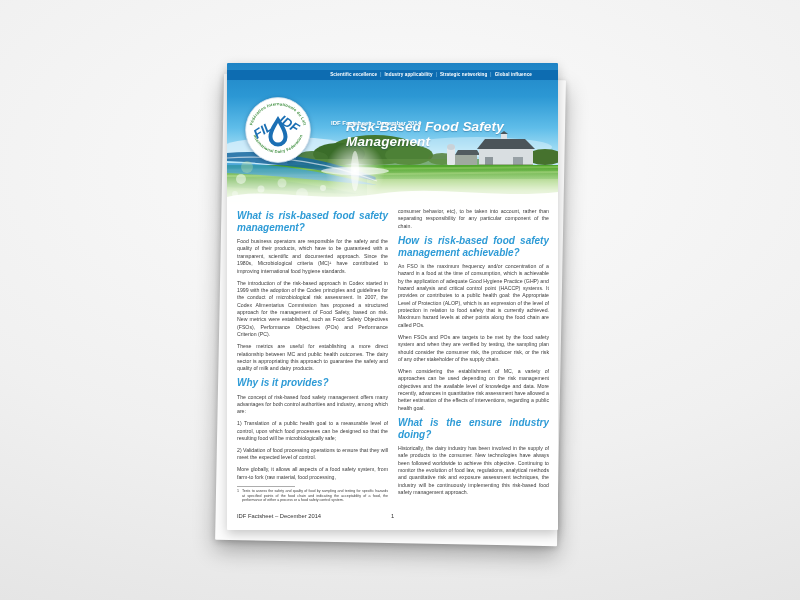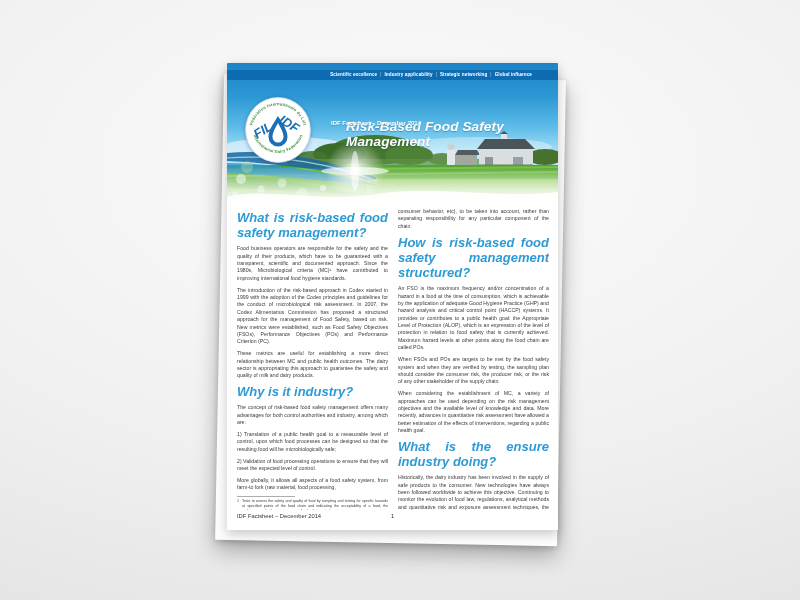--- a/index.html
+++ b/index.html
@@ -35,21 +35,21 @@
     position:absolute;left:104px;top:57px;color:#fff;font-size:6px;font-weight:600;
     text-shadow:0 1px 1px rgba(0,60,100,.3);
   }
   .logo{position:absolute;left:18px;top:34px;width:66px;height:66px;filter:drop-shadow(0 1px 2px rgba(0,40,80,.35));}
   .page-body{
     position:absolute;left:10px;top:145px;width:312px;height:302px;
     display:flex;gap:10px;overflow:hidden;
   }
   .col{flex:1;min-width:0;}
   .h{
-    color:#2e9bd6;font-size:13px;line-height:1.18;font-weight:700;font-style:italic;
+    color:#2e9bd6;font-size:10px;line-height:1.18;font-weight:700;font-style:italic;
     margin:2px 0 4.5px;text-align:justify;
   }
   .col p{font-size:5.2px;line-height:1.42;margin:0 0 4.6px;text-align:justify;color:#3b3b3b;}
   .fnsep{width:58px;height:1px;background:#777;transform:scaleY(.6);margin:2px 0 2px;}
   .footnote{display:flex;gap:3px;font-size:3.6px !important;line-height:1.35 !important;color:#222;}
   .footnote span{display:block;}
   .fnn{flex:0 0 auto;}
   .footer{position:absolute;left:10px;right:10px;top:450px;font-size:5.8px;color:#333;}
   .pagenum{position:absolute;left:50%;transform:translateX(-50%);}
 </style>
@@ -166,34 +166,34 @@
 
       <h1 class="doc-title">Risk-Based Food Safety Management</h1>
       <div class="doc-subtitle">IDF Factsheet – December 2014</div>
 
       <div class="page-body">
         <section class="col">
           <h3 class="h">What is risk-based food safety management?</h3>
           <p>Food business operators are responsible for the safety and the quality of their products, which have to be guaranteed with a transparent, scientific and documented approach. Since the 1980s, Microbiological criteria (MC)¹ have contributed to improving international food hygiene standards.</p>
           <p>The introduction of the risk-based approach in Codex started in 1999 with the adoption of the Codex principles and guidelines for the conduct of microbiological risk assessment. In 2007, the Codex Alimentarius Commission has proposed a structured approach for the management of Food Safety, based on risk. New metrics were established, such as Food Safety Objectives (FSOs), Performance Objectives (POs) and Performance Criterion (PC).</p>
           <p>These metrics are useful for establishing a more direct relationship between MC and public health outcomes. The dairy sector is appropriating this approach to guarantee the safety and quality of milk and dairy products.</p>
-          <h3 class="h">Why is it industry?</h3>
+          <h3 class="h">Why is it provides?</h3>
           <p>The concept of risk-based food safety management offers many advantages for both control authorities and industry, among which are:</p>
           <p>1) Translation of a public health goal to a measurable level of control, upon which food processes can be designed so that the resulting food will be microbiologically safe;</p>
           <p>2) Validation of food processing operations to ensure that they will meet the expected level of control.</p>
           <p>More globally, it allows all aspects of a food safety system, from farm-to fork (raw material, food processing,</p>
           <div class="fnsep"></div>
           <p class="footnote">
             <span class="fnn">1</span>
             <span>Tests to assess the safety and quality of food by sampling and testing for specific hazards at specified points of the food chain and indicating the acceptability of a food, the performance of either a process or a food safety control system.</span>
           </p>
         </section>
         <section class="col">
           <p>consumer behavior, etc), to be taken into account, rather than separating responsibility for any particular component of the chain.</p>
-          <h3 class="h">How is risk-based food safety management structured?</h3>
+          <h3 class="h">How is risk-based food safety management achievable?</h3>
           <p>An FSO is the maximum frequency and/or concentration of a hazard in a food at the time of consumption, which is achievable by the application of adequate Good Hygiene Practice (GHP) and hazard analysis and critical control point (HACCP) systems. It provides or contributes to a public health goal: the Appropriate Level of Protection (ALOP), which is an expression of the level of protection in relation to food safety that is currently achieved. Maximum hazard levels at other points along the food chain are called POs.</p>
           <p>When FSOs and POs are targets to be met by the food safety system and when they are verified by testing, the sampling plan should consider the consumer risk, the producer risk, or the risk of any other stakeholder of the supply chain.</p>
           <p>When considering the establishment of MC, a variety of approaches can be used depending on the risk management objectives and the available level of knowledge and data. More recently, advances in quantitative risk assessment have allowed a better estimation of the effects of interventions, regarding a public health goal.</p>
           <h3 class="h">What is the ensure industry doing?</h3>
           <p>Historically, the dairy industry has been involved in the supply of safe products to the consumer. New technologies have always been followed worldwide to achieve this objective. Continuing to monitor the evolution of food law, regulations, analytical methods and quantitative risk and exposure assessment techniques, the industry will be continuously implementing this risk-based food safety management approach.</p>
         </section>
       </div>
 
       <div class="footer">
         <span>IDF Factsheet – December 2014</span>

